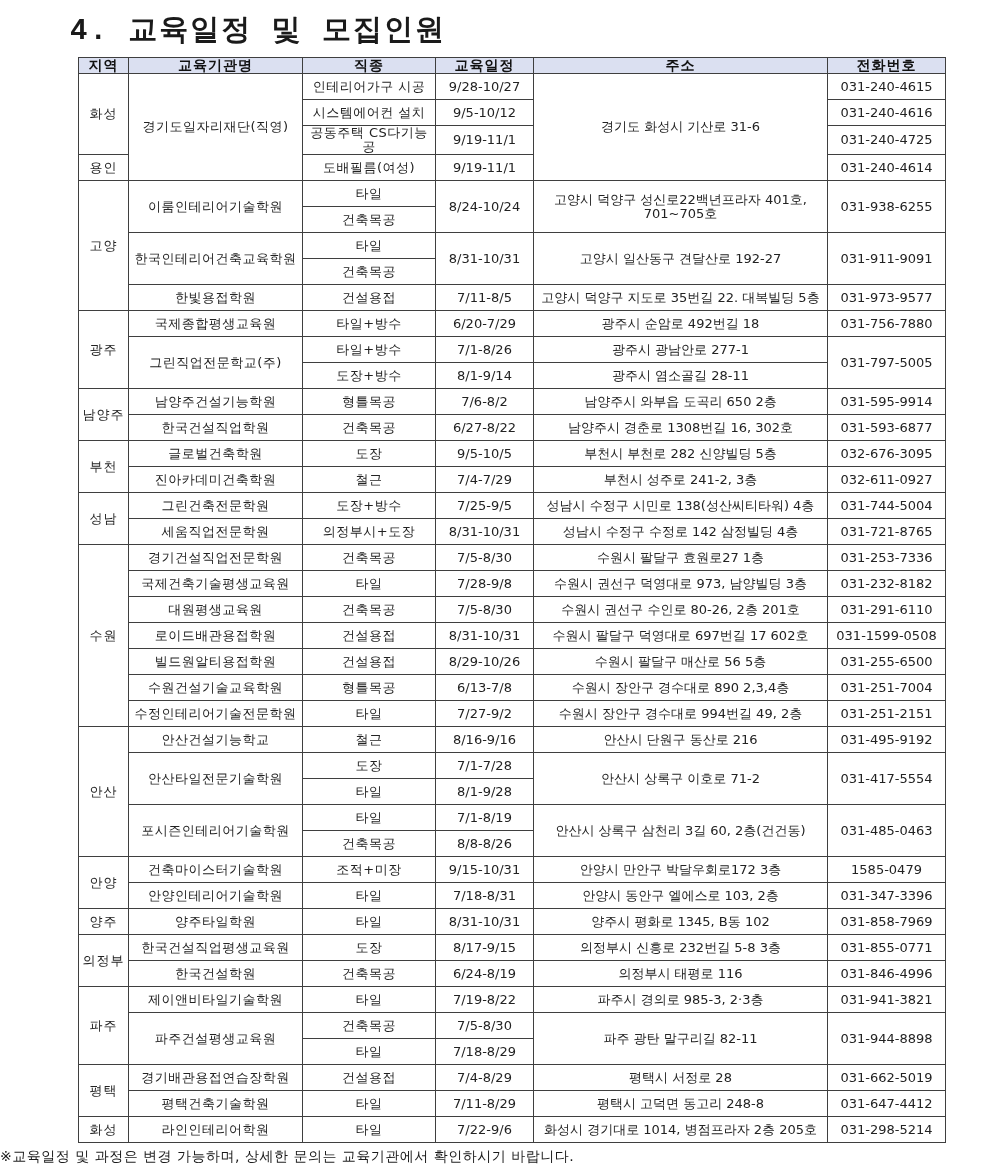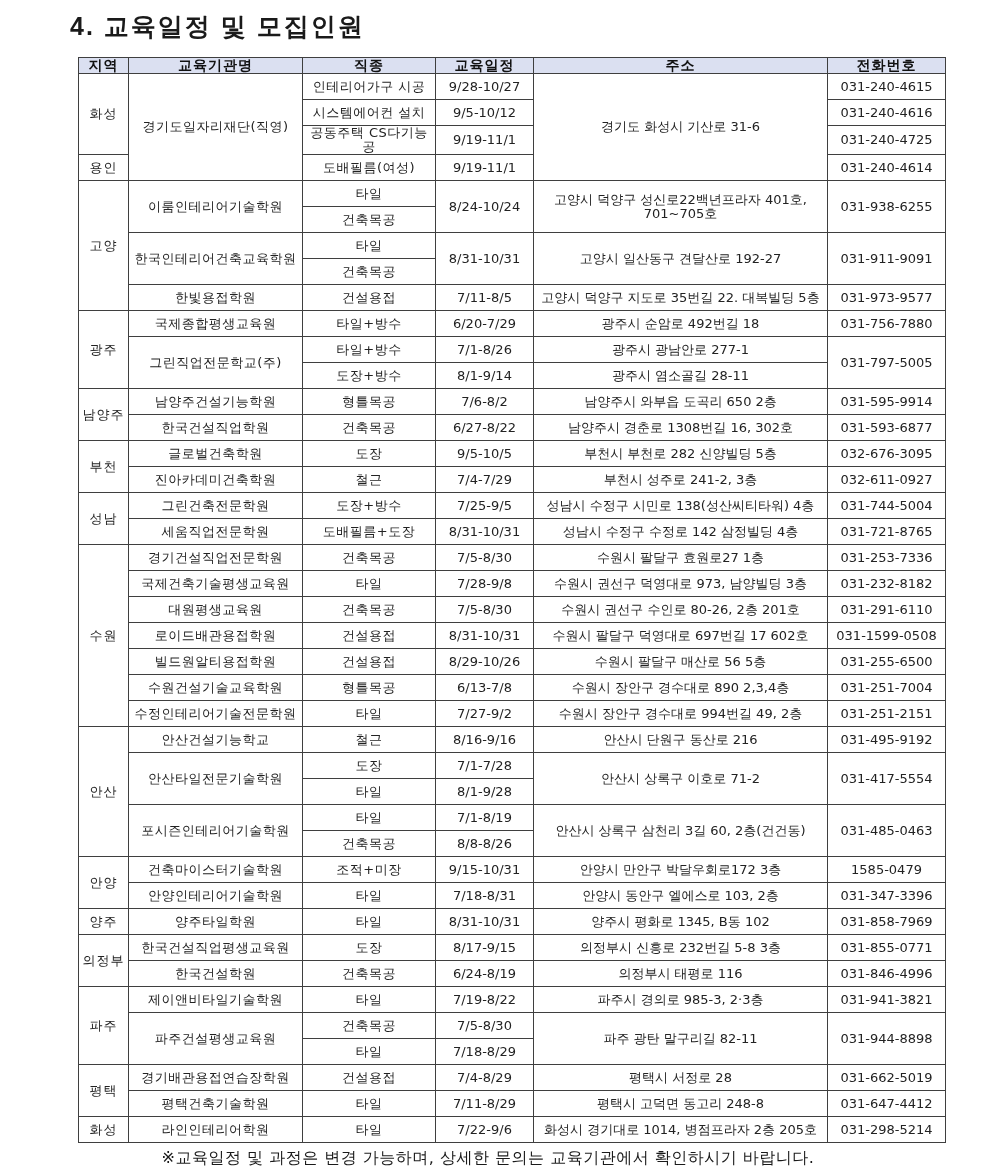--- a/index.html
+++ b/index.html
@@ -3,22 +3,22 @@
 <meta charset="utf-8">
 <style>
   html,body{margin:0;padding:0;background:#ffffff;}
   body{
     width:991px;height:1174px;position:relative;
     font-family:"DejaVu Sans","Liberation Sans",sans-serif;
     color:#1f1f1f;
   }
   .page-title{
     position:absolute;left:70px;top:10px;
-    font-family:Liberation Sans, sans-serif;
-    font-size:25px;font-weight:600;letter-spacing:2px;color:#1a1a1a;
+    font-family:Liberation Mono, monospace;
+    font-size:29px;font-weight:600;letter-spacing:2px;color:#1a1a1a;
   }
   table.sched{
     position:absolute;left:78px;top:57px;
     border-collapse:collapse;table-layout:fixed;width:867px;
   }
   table.sched th, table.sched td{
     border:1px solid #3f3f3f;
     text-align:center;vertical-align:middle;
     padding:0 2px;height:26px;box-sizing:border-box;
     font-size:13px;line-height:1.08;color:#222;
@@ -29,21 +29,21 @@
     height:15px;letter-spacing:1px;
   }
   td.col-region{font-size:13.5px;letter-spacing:1px;font-family:Liberation Serif, serif;}
   td.col-institution{font-size:13.5px;letter-spacing:0.5px;}
   td.col-job{font-size:13.5px;letter-spacing:0.5px;}
   td.col-schedule{font-size:13.5px;}
   td.col-address{font-size:12.5px;}
   td.col-phone{font-size:13.5px;}
   .footnote{
     position:absolute;left:0;top:1148px;width:976px;
-    text-align:center;font-size:16px;color:#1a1a1a;letter-spacing:0.5px;
+    text-align:left;font-size:14px;color:#1a1a1a;letter-spacing:0.5px;
   }
 </style>
 </head>
 <body>
 
 <div class="page-title">4. 교육일정 및 모집인원</div>
 
 <table class="sched">
   <colgroup>
     <col style="width:50px">
@@ -169,21 +169,21 @@
       <tr>
         <td class="col-region" rowspan="2">성남</td>
         <td class="col-institution">그린건축전문학원</td>
         <td class="col-job">도장+방수</td>
         <td class="col-schedule">7/25-9/5</td>
         <td class="col-address">성남시 수정구 시민로 138(성산씨티타워) 4층</td>
         <td class="col-phone">031-744-5004</td>
       </tr>
       <tr>
         <td class="col-institution">세움직업전문학원</td>
-        <td class="col-job">도배필름+도장</td>
+        <td class="col-job">의정부시+도장</td>
         <td class="col-schedule">8/31-10/31</td>
         <td class="col-address">성남시 수정구 수정로 142 삼정빌딩 4층</td>
         <td class="col-phone">031-721-8765</td>
       </tr>
       <tr>
         <td class="col-region" rowspan="7">수원</td>
         <td class="col-institution">경기건설직업전문학원</td>
         <td class="col-job">건축목공</td>
         <td class="col-schedule">7/5-8/30</td>
         <td class="col-address">수원시 팔달구 효원로27 1층</td>

